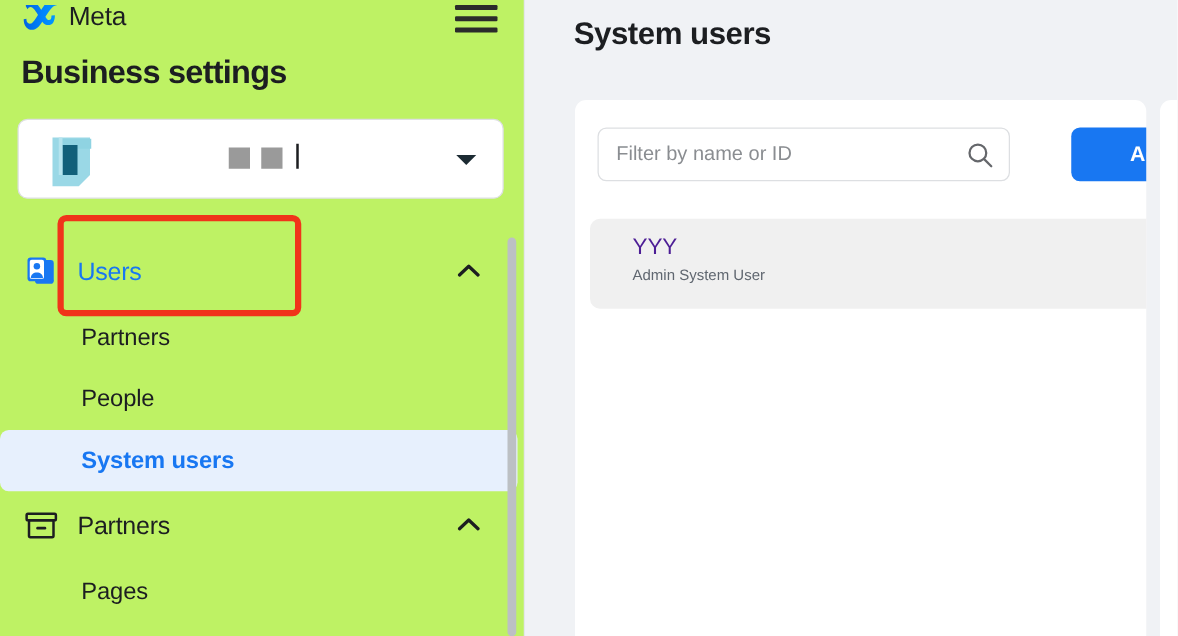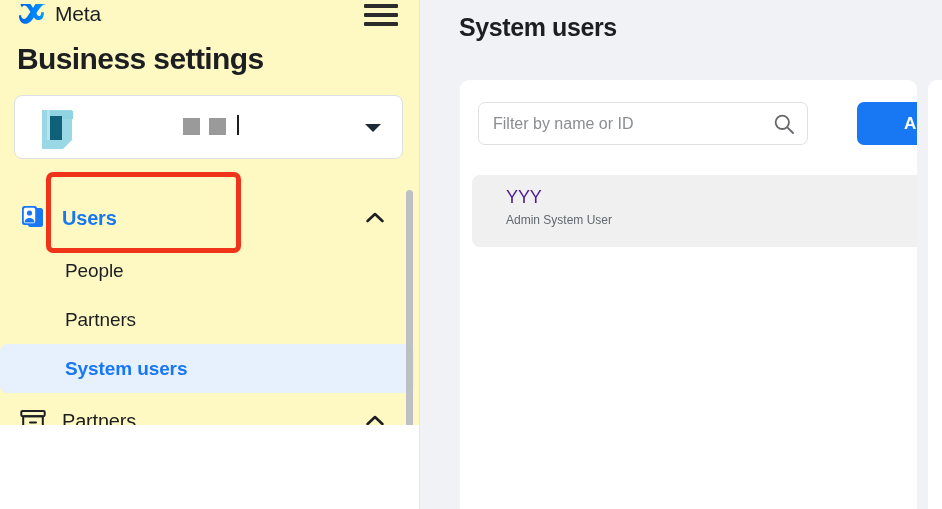--- a/index.html
+++ b/index.html
@@ -20,22 +20,22 @@
     height: 509px;
     overflow: hidden;
   }
 
   
   .sidebar {
     position: absolute;
     left: 0;
     top: 0;
     width: 420px;
-    height: 425px;
-    background: #fef9c3;
+    height: 509px;
+    background: #bef264;
     overflow: hidden;
   }
   .brand-row {
     position: absolute;
     left: 0;
     top: 0;
     width: 420px;
     height: 34px;
   }
   .meta-logo {
@@ -72,21 +72,21 @@
     background: #2b2b2b;
   }
   .hamburger span:nth-child(1) { top: 1px; }
   .hamburger span:nth-child(2) { top: 10px; }
   .hamburger span:nth-child(3) { top: 19px; }
 
   .page-title {
     position: absolute;
     left: 17px;
     top: 42px;
-    font-size: 30px;
+    font-size: 26px;
     font-weight: bold;
     color: #1c1e21;
     letter-spacing: -0.6px;
   }
 
   
   .biz-select {
     position: absolute;
     left: 14px;
     top: 95px;
@@ -157,21 +157,21 @@
     width: 30px;
     height: 30px;
     display: flex;
     align-items: center;
     justify-content: center;
   }
   .nav-group-label {
     position: absolute;
     left: 62px;
     font-size: 20px;
-    font-weight: bold;
+    font-weight: normal;
     letter-spacing: -0.2px;
   }
   .nav-group-head.active .nav-group-label { color: #1877f2; }
   .nav-group-head.plain .nav-group-label { color: #1c1e21; font-weight: 400; }
   .nav-group-chevron {
     position: absolute;
     right: 36px;
     top: 50%;
     transform: translateY(-50%);
   }
@@ -400,24 +400,24 @@
         </span>
         <span class="nav-group-label">Users</span>
         <span class="nav-group-chevron">
           <svg width="18" height="11" viewBox="0 0 18 11">
               <path d="M1.6 9 L9 2 L16.4 9" stroke="#1c1e21" stroke-width="2.6" fill="none" stroke-linecap="round" stroke-linejoin="round"></path>
             </svg>
         </span>
       </div>
 
       <div class="nav-item">
+        <span class="nav-item-label">Partners</span>
+      </div>
+      <div class="nav-item">
         <span class="nav-item-label">People</span>
-      </div>
-      <div class="nav-item">
-        <span class="nav-item-label">Partners</span>
       </div>
       <div class="nav-item selected">
         <span class="nav-item-label">System users</span>
       </div>
 
       <div class="nav-group-head plain">
         <span class="nav-group-icon">
           <svg width="28" height="26" viewBox="0 0 28 26">
             <rect x="2.3" y="3" width="23.4" height="5.2" rx="1.1" stroke="#1c1e21" stroke-width="2" fill="none"></rect>
             <rect x="4.2" y="8.2" width="19.6" height="13.6" rx="1.1" stroke="#1c1e21" stroke-width="2" fill="none"></rect>
@@ -425,20 +425,23 @@
           </svg>
         </span>
         <span class="nav-group-label">Partners</span>
         <span class="nav-group-chevron">
           <svg width="18" height="11" viewBox="0 0 18 11">
               <path d="M1.6 9 L9 2 L16.4 9" stroke="#1c1e21" stroke-width="2.6" fill="none" stroke-linecap="round" stroke-linejoin="round"></path>
             </svg>
         </span>
       </div>
 
+      <div class="nav-item">
+        <span class="nav-item-label">Pages</span>
+      </div>
     </div>
 
     <div class="sidebar-scrollbar"></div>
   </div>
 
   <div class="sidebar-divider"></div>
 
   <div class="main">
 
     <div class="main-title">System users</div>

